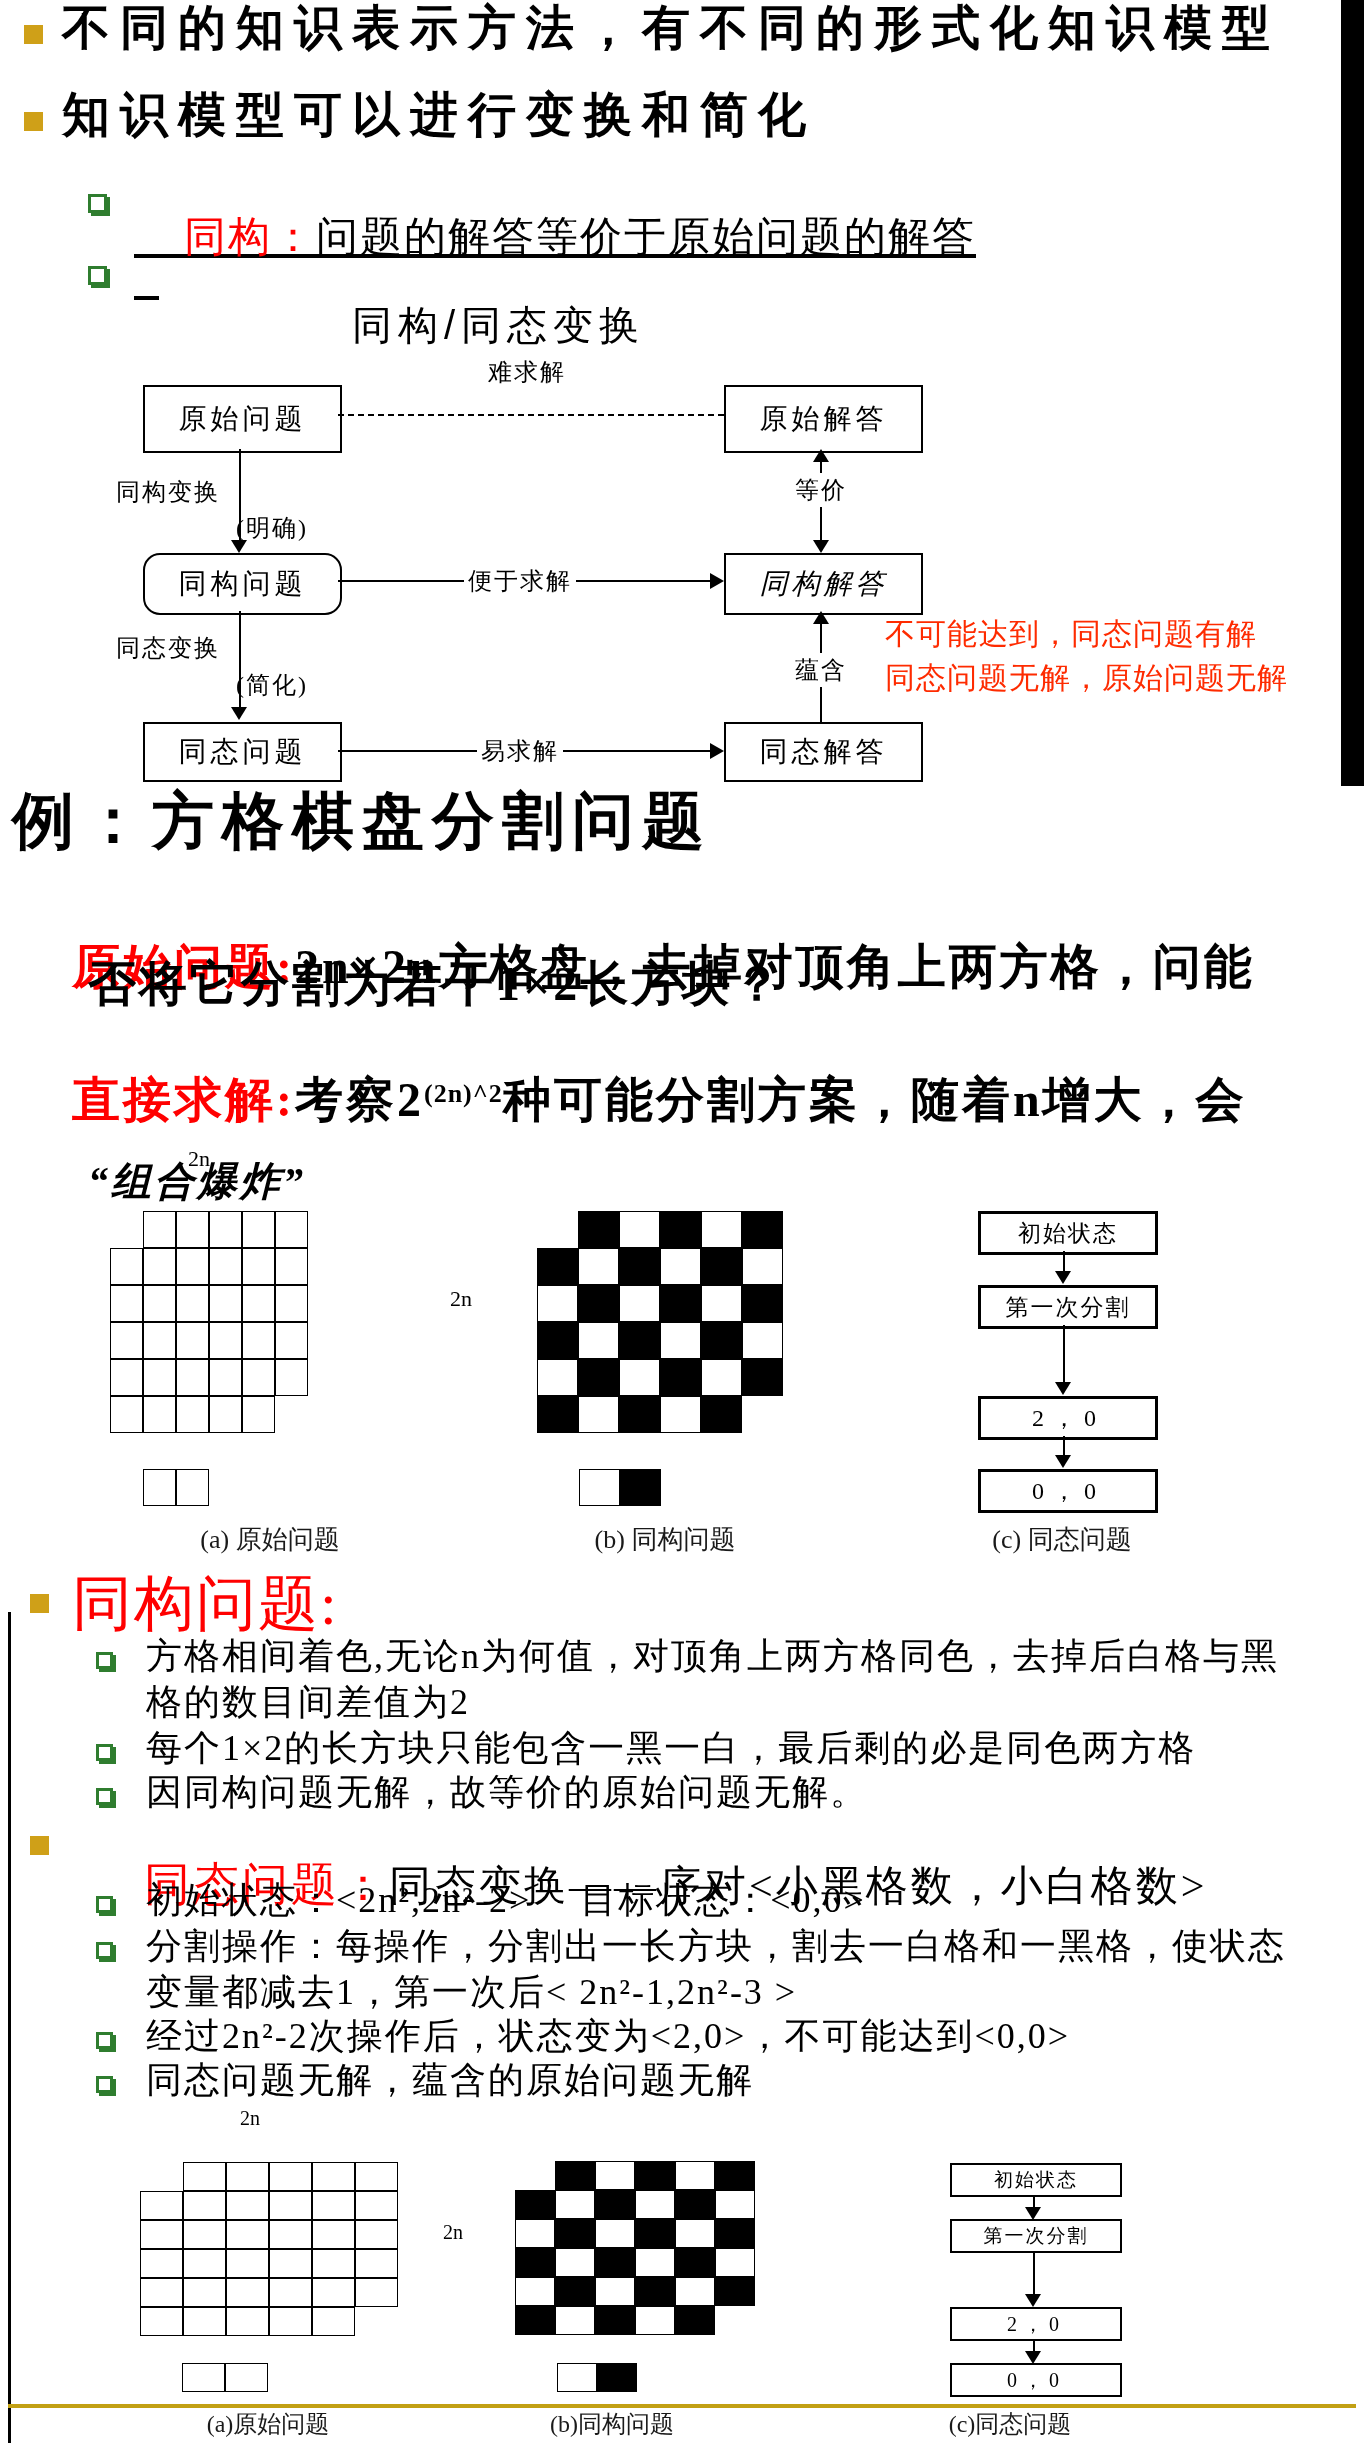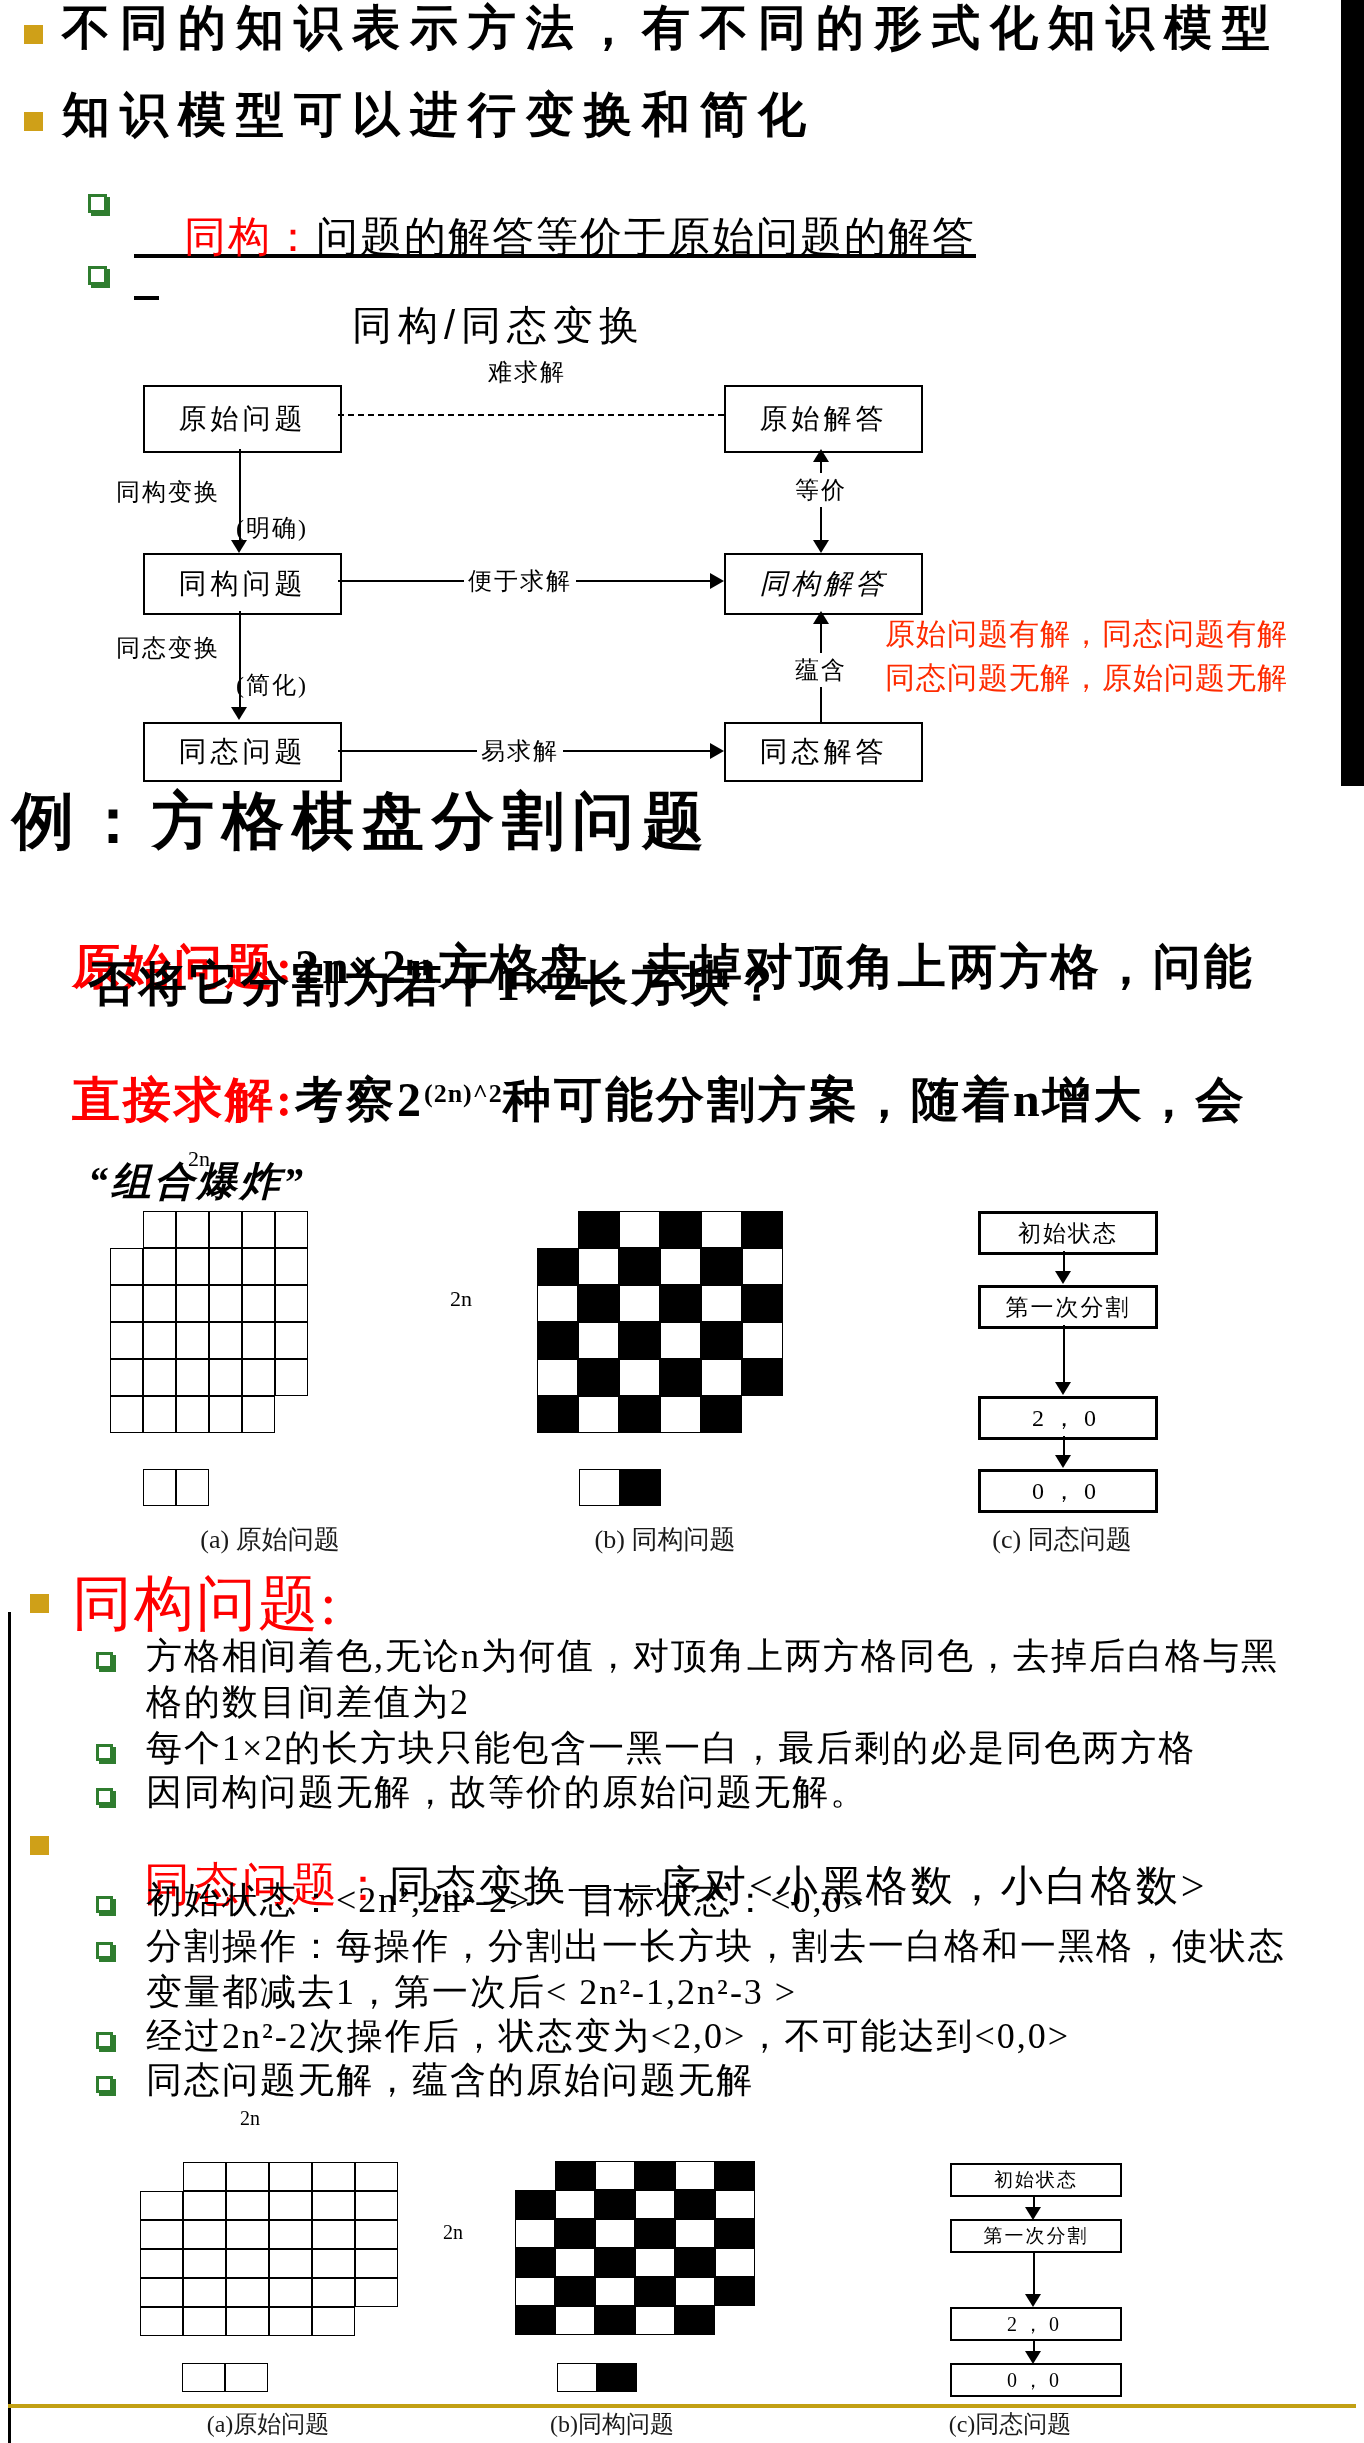--- a/index.html
+++ b/index.html
@@ -73,37 +73,37 @@
   <div class="vline" style="left:239px;top:449px;height:92px;"></div>
   <div class="arr-d" style="left:231px;top:540px;"></div>
   <div class="dlabel" style="left:168px;top:492px;">同构变换</div>
   <div class="dlabel" style="left:272px;top:528px;">(明确)</div>
 
   <div class="vline" style="left:820px;top:458px;height:82px;"></div>
   <div class="arr-u" style="left:813px;top:449px;"></div>
   <div class="arr-d" style="left:813px;top:540px;"></div>
   <div class="dlabel wbg" style="left:821px;top:490px;">等价</div>
 
-  <div class="fbox" style="left:143px;top:553px;width:195px;height:58px;">同构问题</div>
+  <div class="fbox" style="left:143px;top:553px;width:195px;height:58px;border-radius:17px;">同构问题</div>
   <div class="fbox" style="left:724px;top:553px;width:195px;height:58px;font-style:italic;">同构解答</div>
 
   <div class="hline" style="left:338px;top:580px;width:374px;"></div>
   <div class="arr-r" style="left:710px;top:573px;"></div>
   <div class="dlabel wbg" style="left:520px;top:581px;">便于求解</div>
 
   <div class="vline" style="left:239px;top:611px;height:97px;"></div>
   <div class="arr-d" style="left:231px;top:707px;"></div>
   <div class="dlabel" style="left:168px;top:648px;">同态变换</div>
   <div class="dlabel" style="left:272px;top:685px;">(简化)</div>
 
   <div class="vline" style="left:820px;top:620px;height:102px;"></div>
   <div class="arr-u" style="left:813px;top:611px;"></div>
   <div class="dlabel wbg" style="left:821px;top:670px;">蕴含</div>
 
-  <div class="annot" style="left:885px;top:614px;">原始问题有解，同态问题有解</div>
+  <div class="annot" style="left:885px;top:614px;">不可能达到，同态问题有解</div>
   <div class="annot" style="left:885px;top:658px;">同态问题无解，原始问题无解</div>
 
   <div class="fbox" style="left:143px;top:722px;width:195px;height:56px;">同态问题</div>
   <div class="fbox" style="left:724px;top:722px;width:195px;height:56px;">同态解答</div>
 
   <div class="hline" style="left:338px;top:750px;width:374px;"></div>
   <div class="arr-r" style="left:710px;top:743px;"></div>
   <div class="dlabel wbg" style="left:520px;top:751px;">易求解</div>
 
   <div class="blackbar" style="left:1341px;top:0;width:23px;height:786px;"></div>

